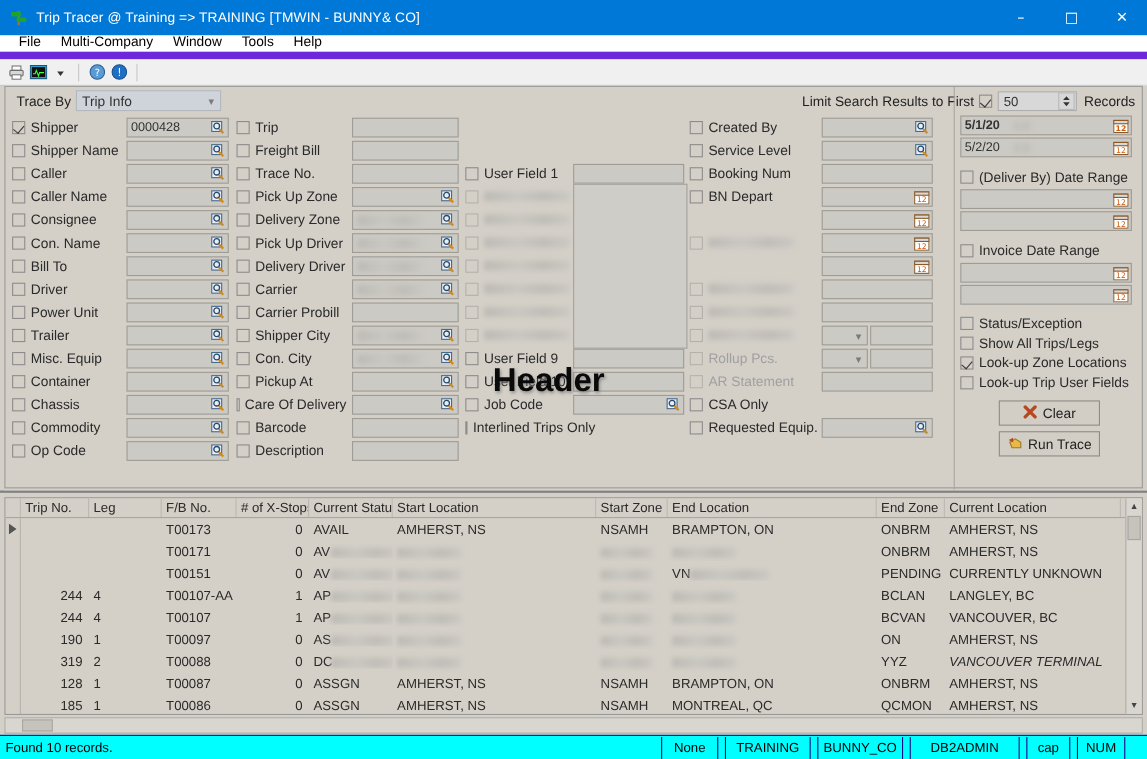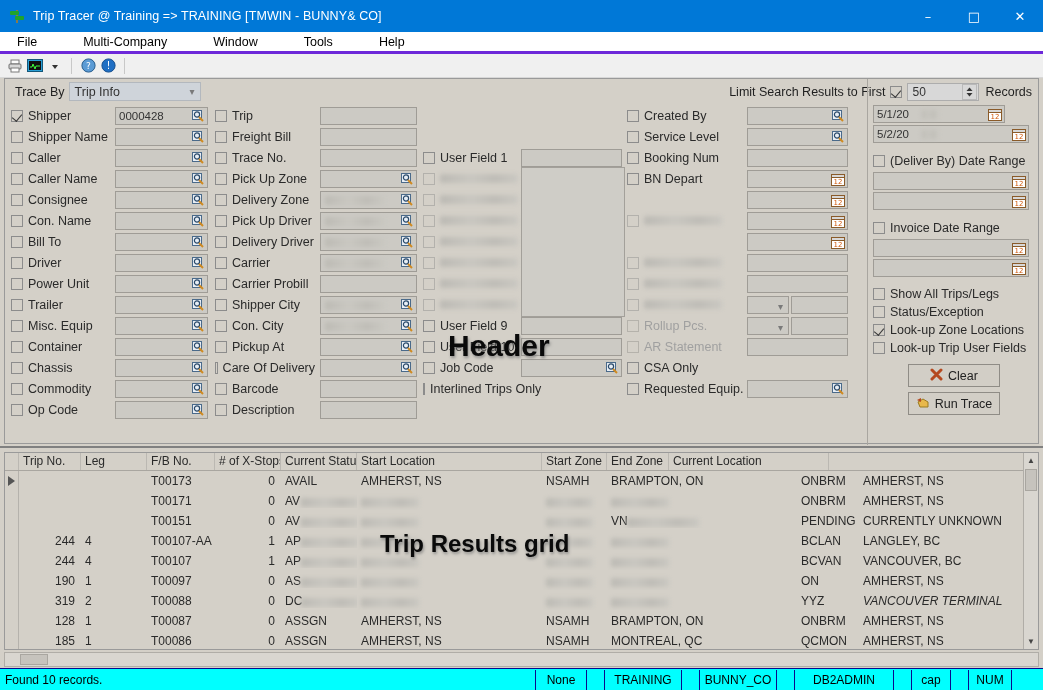--- a/index.html
+++ b/index.html
@@ -15,21 +15,21 @@
     height:32px; background:#0078d7; color:#fff;
     display:flex; align-items:center; position:relative;
   }
   .titlebar .tb-icon{ width:20px; height:20px; margin-left:7px; margin-right:6px; position:relative; }
   .titlebar .title-text{ font-size:12.5px; letter-spacing:.1px;text-align:center; }
   .win-btns{ position:absolute; right:0; top:0; height:32px; display:flex; }
   .win-btn{ width:46px; height:32px; display:flex; align-items:center; justify-content:center;
             color:#fff; font-size:13px; font-family:"DejaVu Sans", sans-serif; }
   
   .menubar{ height:22px; background:#ffffff; display:flex; align-items:flex-end; padding-left:8px;
-            border-bottom:3px solid #6d28d9;gap:28px; }
+            border-bottom:7px solid #6d28d9; }
   .menubar .mi{ padding:2px 9px; font-size:12.5px; color:#000; }
   
   .toolbar{ height:24px; background:#f0f0f0; display:flex; align-items:center; padding-left:5px;
             border-bottom:1px solid #d8d8d8; }
   .tb-sep{ width:1px; height:16px; background:#c8c8c8; margin:0 6px; }
   .tbi{ width:20px; height:20px; display:flex; align-items:center; justify-content:center; }
   
   .formpanel{
     position:absolute; left:0; top:78px; width:1043px; height:368px;
     background:#d4d0c8;
@@ -98,21 +98,21 @@
   .vsb .arw{ height:15px; display:flex; align-items:center; justify-content:center; font-size:8px; color:#444; }
   .vsb .thumb{ position:absolute; top:16px; left:1px; width:12px; height:22px; background:#c6c3bd; border:1px solid #a9a6a0; }
   .hsb{ position:absolute; left:4px; right:4px; bottom:1px; height:15px; background:#d9d6d0; border:1px solid #b0ada7; }
   .hsb .thumb{ position:absolute; left:15px; top:1px; width:28px; height:11px; background:#c6c3bd; border:1px solid #a9a6a0; }
   
   .statusbar{ position:absolute; left:0; top:668px; width:1043px; height:22px; background:#00ffff;
               display:flex; align-items:center; border-top:1px solid #0a0a8c; }
   .sb-main{ flex:1; padding-left:5px; font-size:12px; color:#000; }
   .sb-cell{ border-left:1px solid #0a0a8c; border-right:1px solid #0a0a8c; height:20px;
             display:flex; align-items:center; justify-content:center; font-size:12px; color:#000;
-            margin-right:17px; padding:0 6px; }
+            margin-right:6px; padding:0 6px; }
 </style>
 </head>
 <body>
 
 <div class="titlebar">
   <span class="tb-icon">
     <svg width="20" height="20" viewBox="0 0 20 20">
       <rect x="9" y="4" width="2" height="13" fill="#8a7a4a"></rect>
       <rect x="3" y="5" width="9" height="4" rx="1" fill="#1fa32a"></rect>
       <rect x="8" y="10" width="9" height="4" rx="1" fill="#1fa32a"></rect>
@@ -786,21 +786,21 @@
 
     <div style="position:absolute; left:516px; top:88px; width:104px; height:150px;
                 background:#cfcdc7; border:1px solid #a3a09a;"></div>
 
     <div class="watermark" style="left:443px; top:250px; font-size:30px;">Header</div>
 
     <div style="position:absolute; left:862px; top:0; width:1px; height:366px; background:#a9a6a0;"></div>
 
     <div style="position:absolute; left:868px; top:24px; width:162px;">
 
-      <div class="tf" style="width:132px; margin-top:2px;">
+      <div class="tf" style="width:156px; margin-top:2px;font-weight:bold;">
         <span>5/1/20</span>
         <span class="blurtext" style="position:absolute; left:48px; top:4px; width:16px; height:9px;"></span>
         <span class="cal">
           <svg width="14" height="14" viewBox="0 0 14 14">
             <rect x="0.5" y="2.5" width="13" height="11" fill="#fff" stroke="#8a5b2a"></rect>
             <rect x="0.5" y="2.5" width="13" height="3" fill="#d8d8d8" stroke="#8a5b2a"></rect>
             <text x="7" y="12" font-size="7" fill="#d2590b" text-anchor="middle" font-family="DejaVu Sans">12</text>
           </svg>
         </span>
       </div>
@@ -862,25 +862,25 @@
             <rect x="0.5" y="2.5" width="13" height="11" fill="#fff" stroke="#8a5b2a"></rect>
             <rect x="0.5" y="2.5" width="13" height="3" fill="#d8d8d8" stroke="#8a5b2a"></rect>
             <text x="7" y="12" font-size="7" fill="#d2590b" text-anchor="middle" font-family="DejaVu Sans">12</text>
           </svg>
         </span>
       </div>
 
       <div id="rpopts" style="margin-top:8px;">
           <div class="cbrow" style="height:18px;">
             <span class="cb"></span>
-            <span class="cbl">Show All Trips/Legs</span>
+            <span class="cbl">Status/Exception</span>
           </div>
           <div class="cbrow" style="height:18px;">
             <span class="cb"></span>
-            <span class="cbl">Status/Exception</span>
+            <span class="cbl">Show All Trips/Legs</span>
           </div>
           <div class="cbrow" style="height:18px;">
             <span class="cb checked"></span>
             <span class="cbl">Look-up Zone Locations</span>
           </div>
           <div class="cbrow" style="height:18px;">
             <span class="cb"></span>
             <span class="cbl">Look-up Trip User Fields</span>
           </div>
         </div>
@@ -912,20 +912,21 @@
   <div class="grid">
     <div class="ghead" id="gridhead">
         <div style="width:14px;border-right:1px solid #bbb8b2;"></div>
         <div class="gh" style="width:62px;">Trip No.</div>
         <div class="gh" style="width:66px;">Leg</div>
         <div class="gh" style="width:68px;">F/B No.</div>
         <div class="gh" style="width:66px;"># of X-Stops</div>
         <div class="gh" style="width:76px;">Current Status</div>
         <div class="gh" style="width:185px;">Start Location</div>
         <div class="gh" style="width:65px;">Start Zone</div>
+        <div class="gh" style="width:190px;">End Location</div>
         <div class="gh" style="width:62px;">End Zone</div>
         <div class="gh" style="width:160px;">Current Location</div>
       </div>
     <div id="gridbody">
         <div class="grow">
           <div class="rowmark"><svg width="8" height="10" viewBox="0 0 8 10" style="margin:5px 0 0 3px">
               <polygon points="0,0 7,5 0,10" fill="#555"></polygon>
             </svg></div>
           <div class="gc r" style="width:62px;"></div>
           <div class="gc" style="width:66px;"></div>
@@ -1036,21 +1037,20 @@
           <div class="gc" style="width:68px;">T00086</div>
           <div class="gc r" style="width:66px;">0</div>
           <div class="gc" style="width:76px;">ASSGN</div>
           <div class="gc" style="width:185px;">AMHERST, NS</div>
           <div class="gc" style="width:65px;">NSAMH</div>
           <div class="gc" style="width:190px;">MONTREAL, QC</div>
           <div class="gc" style="width:62px;">QCMON</div>
           <div class="gc" style="width:160px;">AMHERST, NS</div>
         </div>
       </div>
-    <div class="watermark" style="left:375px; top:77px; font-size:24px;">Trip Results grid</div>
     <div class="vsb">
       <div class="arw">▲</div>
       <div class="thumb"></div>
       <div class="arw" style="position:absolute; bottom:0; left:0; width:14px;">▼</div>
     </div>
   </div>
   <div class="hsb">
     <div class="thumb"></div>
   </div>
 </div>

